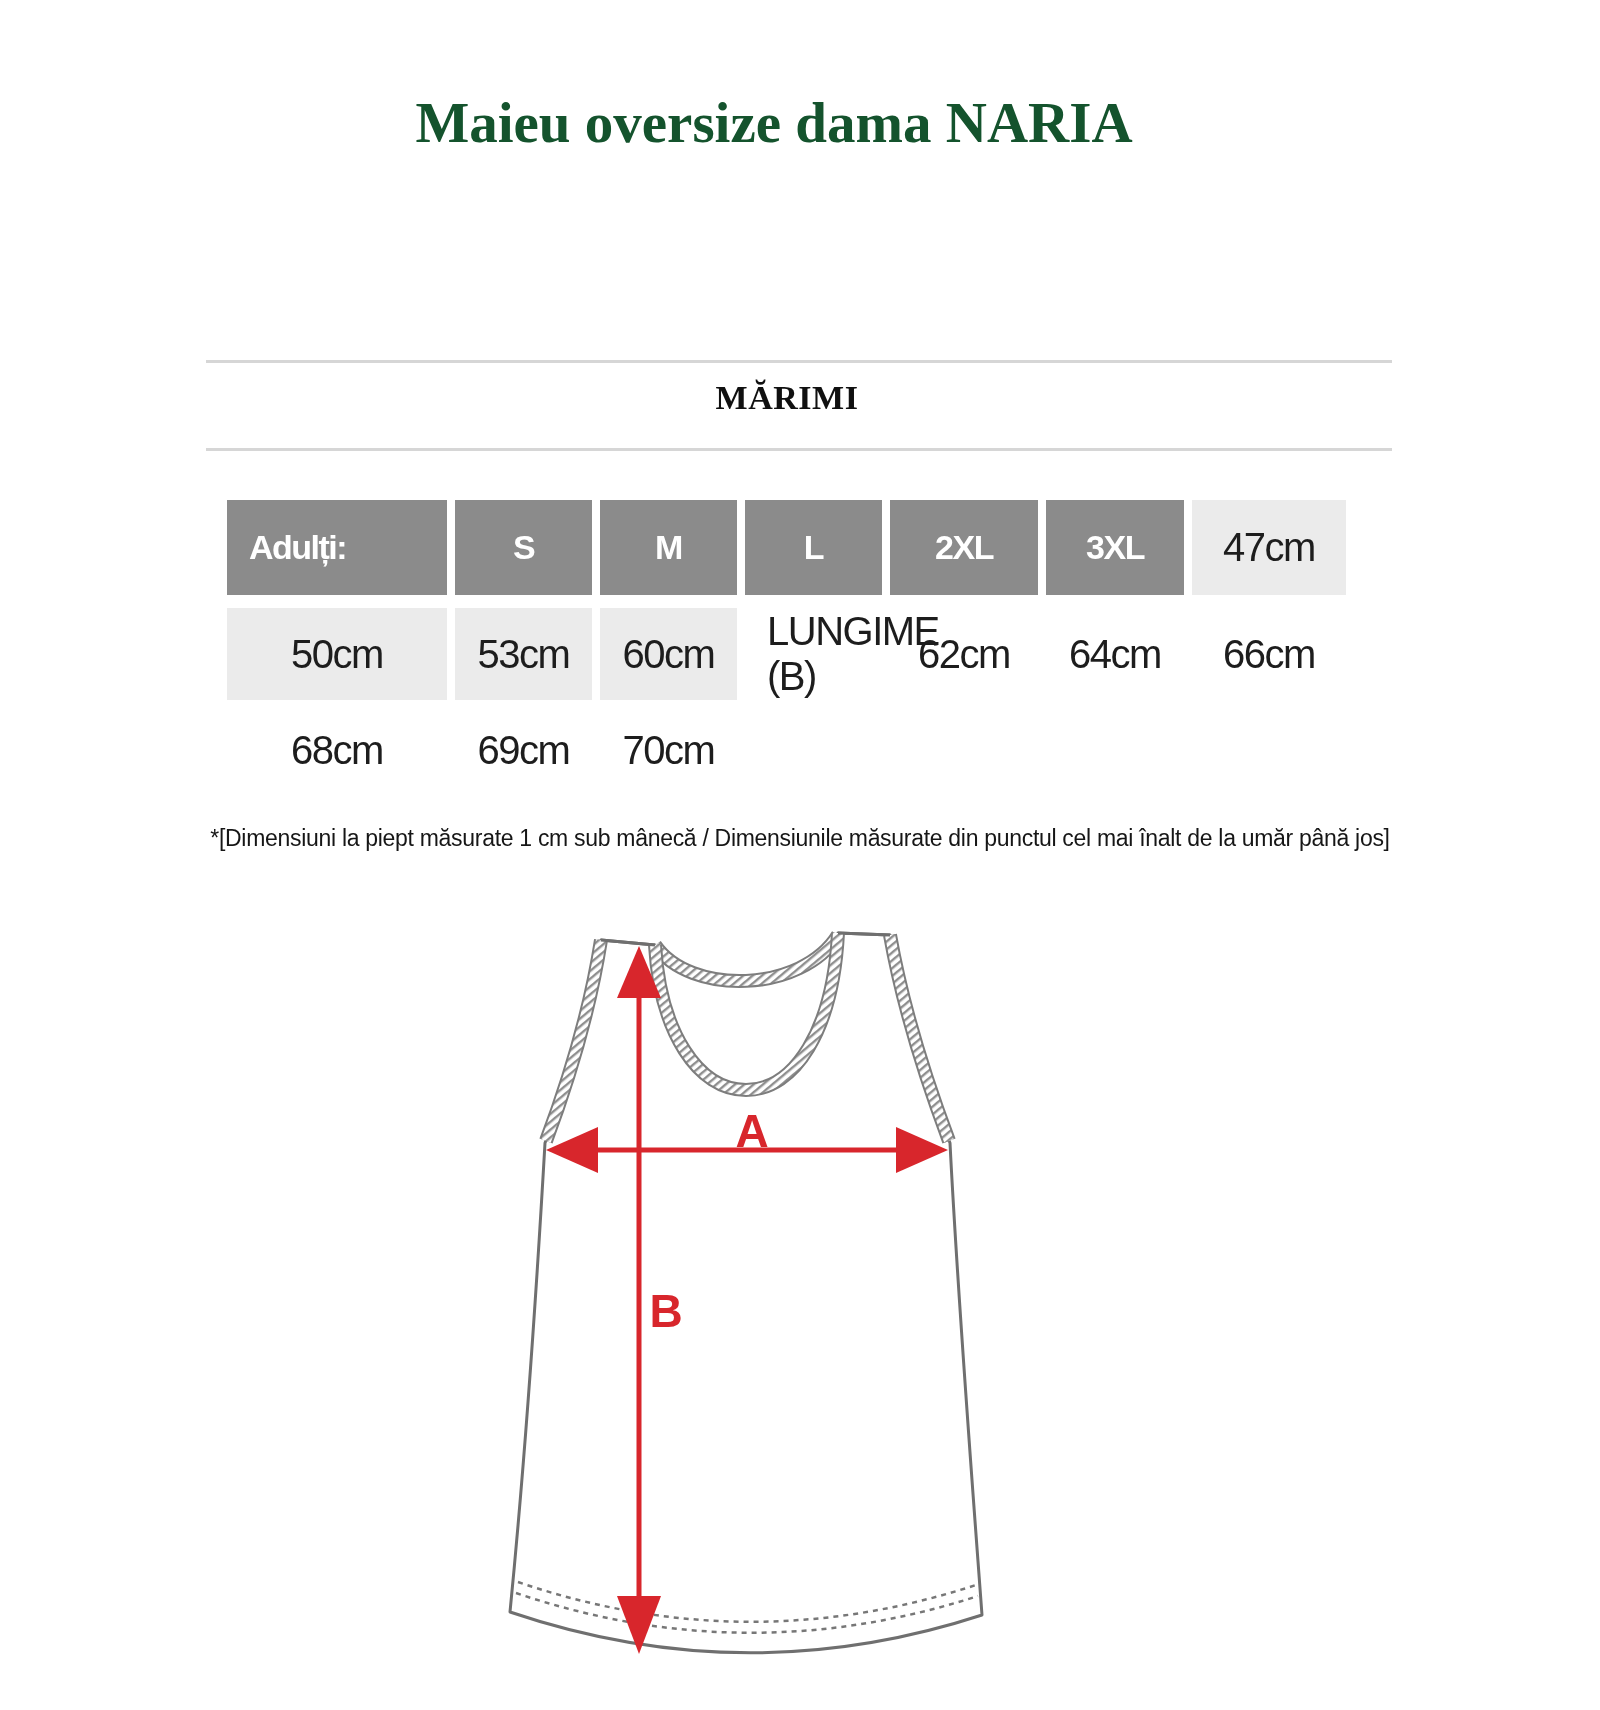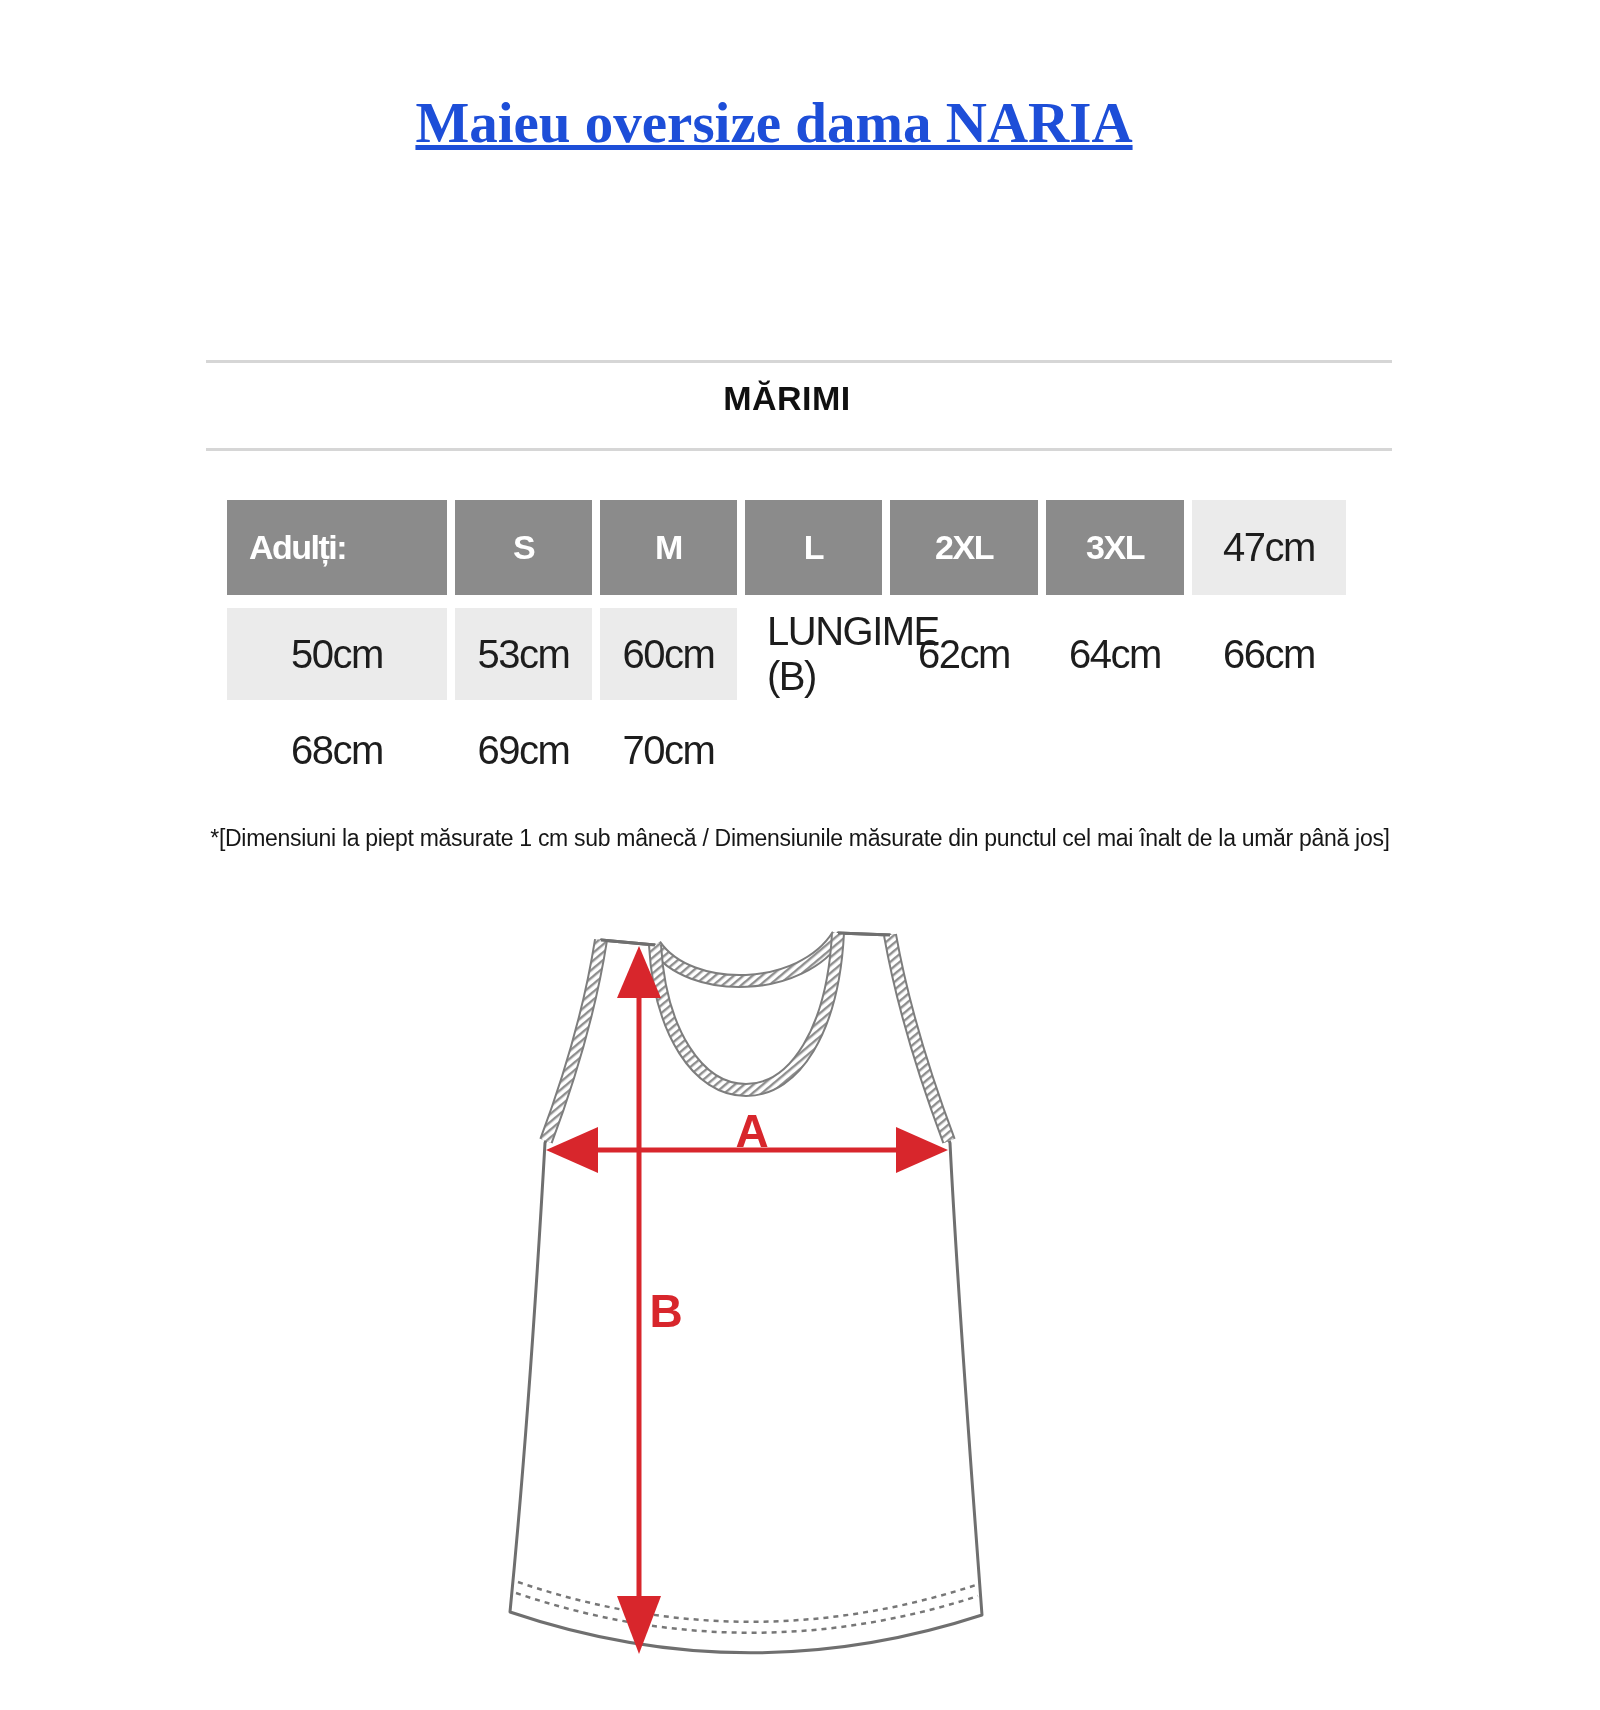--- a/index.html
+++ b/index.html
@@ -2,28 +2,28 @@
 <html><head>
 <meta charset="utf-8">
 <style>
   html,body{margin:0;padding:0;background:#ffffff;}
   #page{position:relative;width:1600px;height:1710px;background:#ffffff;overflow:hidden;
         font-family:"Liberation Sans", sans-serif;}
 
   
   #title{position:absolute;top:90px;left:0;width:1548px;text-align:center;
          font-family:"Liberation Serif","DejaVu Serif",serif;font-weight:bold;
-         font-size:57px;line-height:66px;color:#1d4ed8;text-decoration:underline;}
+         font-size:57px;line-height:66px;color:#14532d;}
 
   
   .rule{position:absolute;left:206px;width:1186px;height:3px;background:#d6d6d6;}
   #rule-top{top:360px;}
   #rule-bottom{top:448px;}
   #marimi{position:absolute;top:379px;left:227px;width:1120px;text-align:center;
-          font-weight:bold;font-size:34px;letter-spacing:0.5px;color:#101010;}
+          font-weight:bold;font-size:34px;letter-spacing:0.5px;color:#101010;font-family:Liberation Serif, serif;}
 
   
   #size-table{position:absolute;left:227px;top:500px;display:grid;
               grid-template-columns:220px 137px 137px 137px 148px 138px 154px;
               grid-template-rows:95px 92px 75px;column-gap:8px;row-gap:13px;}
   .cell{display:flex;align-items:center;justify-content:center;
         font-size:40px;letter-spacing:-1.5px;color:#1d1d1d;}
   .cell.first{justify-content:flex-start;padding-left:22px;box-sizing:border-box;}
   .cell.h{background:#8b8b8b;color:#ffffff;font-weight:bold;font-size:34px;}
   .cell.w{background:#ebebeb;}

